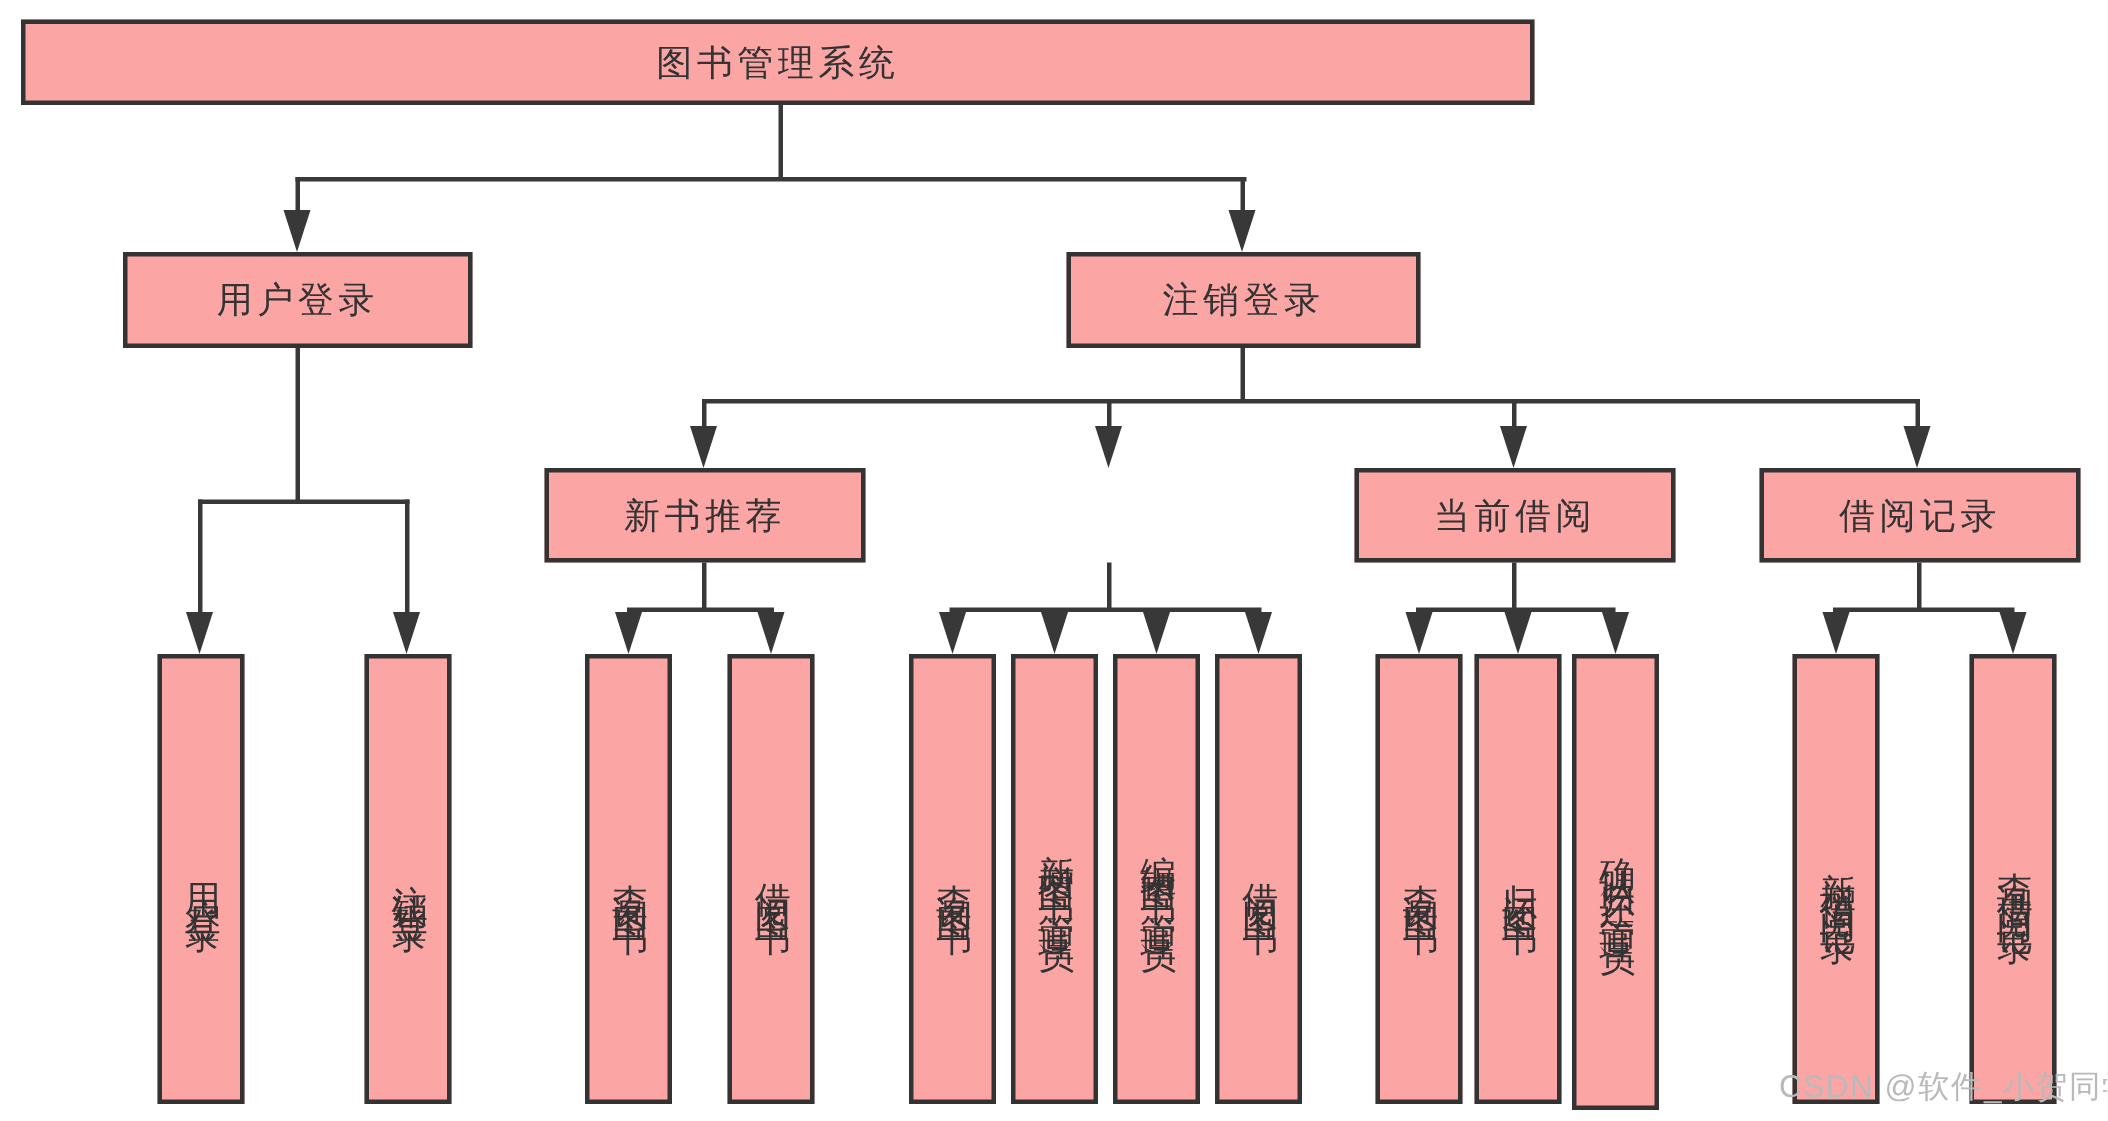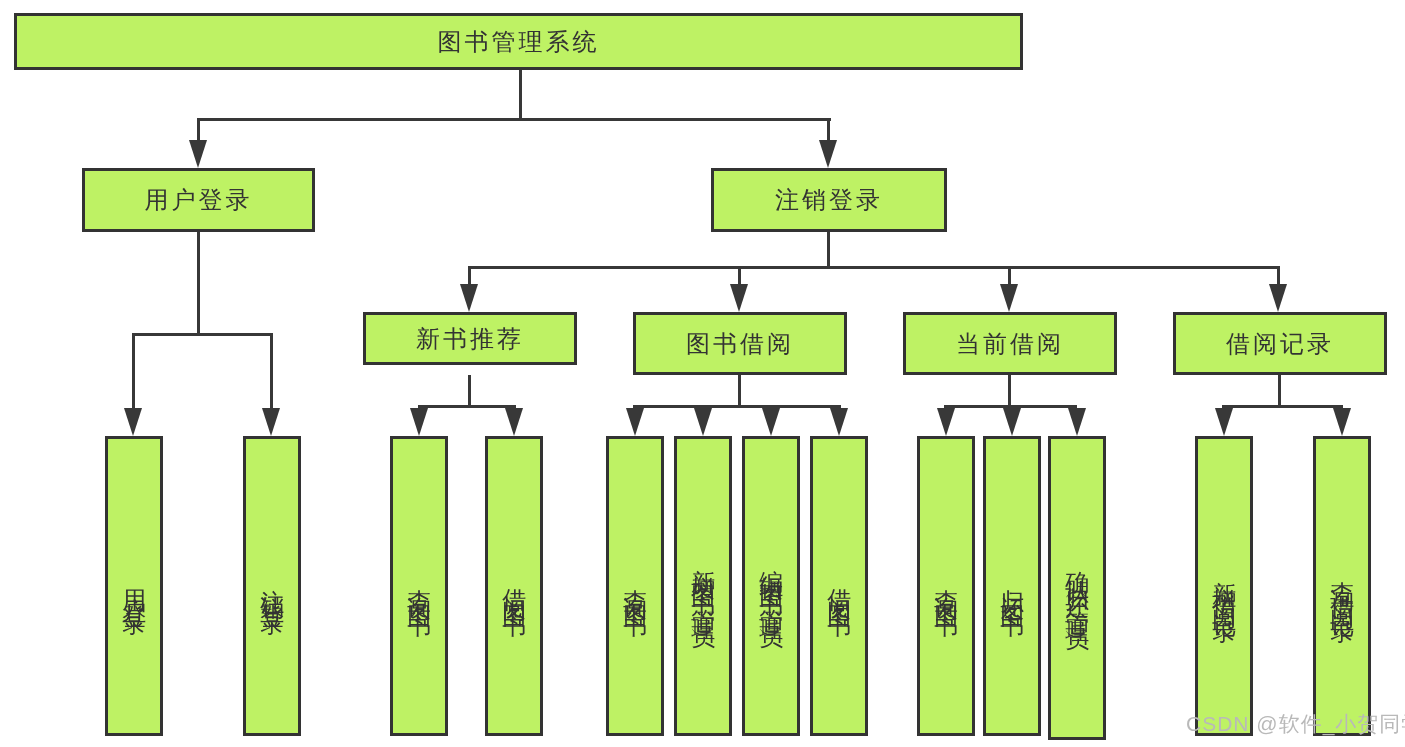--- a/index.html
+++ b/index.html
@@ -12,21 +12,21 @@
     position: relative;
     width: 1405px;
     height: 747px;
     background: #ffffff;
     overflow: hidden;
   }
   .box {
     position: absolute;
     box-sizing: border-box;
     border: 3px solid #333333;
-    background: #bef264;
+    background: #fca5a5;
     display: flex;
     align-items: center;
     justify-content: center;
     color: #333333;
   }
   .hbox .lbl {
     font-size: 24px;
     letter-spacing: 3px;
     white-space: nowrap;
   }
@@ -101,25 +101,22 @@
   <div class="hline" style="left:468px; top:266px; width:812px;"></div>
   <div class="vline" style="left:468px; top:266px; height:20px;"></div>
   <div class="arrow" style="left:460px; top:284px;"></div>
   <div class="vline" style="left:738px; top:266px; height:20px;"></div>
   <div class="arrow" style="left:730px; top:284px;"></div>
   <div class="vline" style="left:1008px; top:266px; height:20px;"></div>
   <div class="arrow" style="left:1000px; top:284px;"></div>
   <div class="vline" style="left:1277px; top:266px; height:20px;"></div>
   <div class="arrow" style="left:1269px; top:284px;"></div>
 
-  <div class="box hbox" style="left:363px; top:312px; width:214px; height:53px;text-align:center;">
+  <div class="box hbox" style="left:363px; top:312px; width:214px; height:63px;text-align:center;">
     <span class="lbl">新书推荐</span>
-  </div>
-  <div class="box hbox" style="left:633px; top:312px; width:214px; height:63px;">
-    <span class="lbl">图书借阅</span>
   </div>
   <div class="box hbox" style="left:903px; top:312px; width:214px; height:63px;">
     <span class="lbl">当前借阅</span>
   </div>
   <div class="box hbox" style="left:1173px; top:312px; width:214px; height:63px;">
     <span class="lbl">借阅记录</span>
   </div>
 
   <div class="vline" style="left:468px; top:375px; height:32px;"></div>
   <div class="hline" style="left:418px; top:405px; width:98px;"></div>

